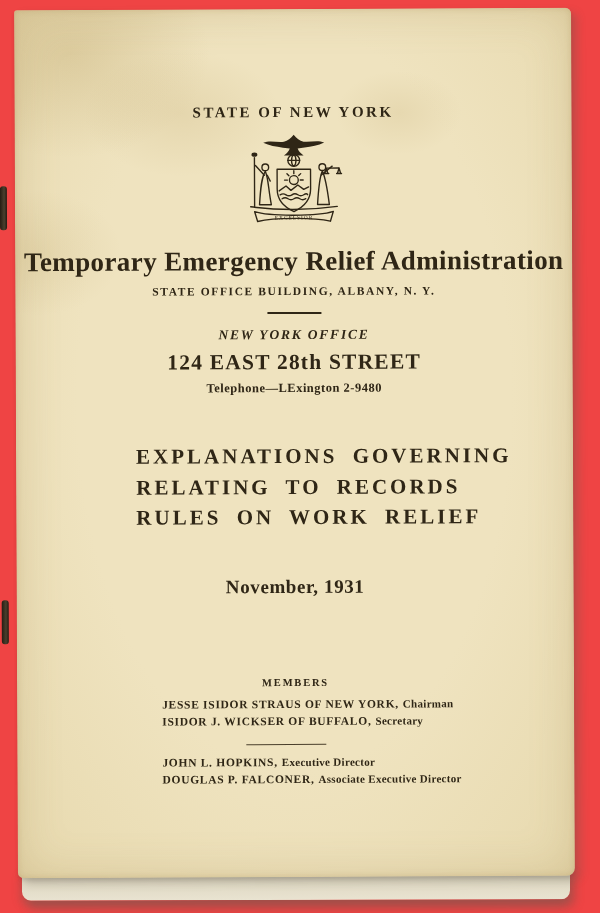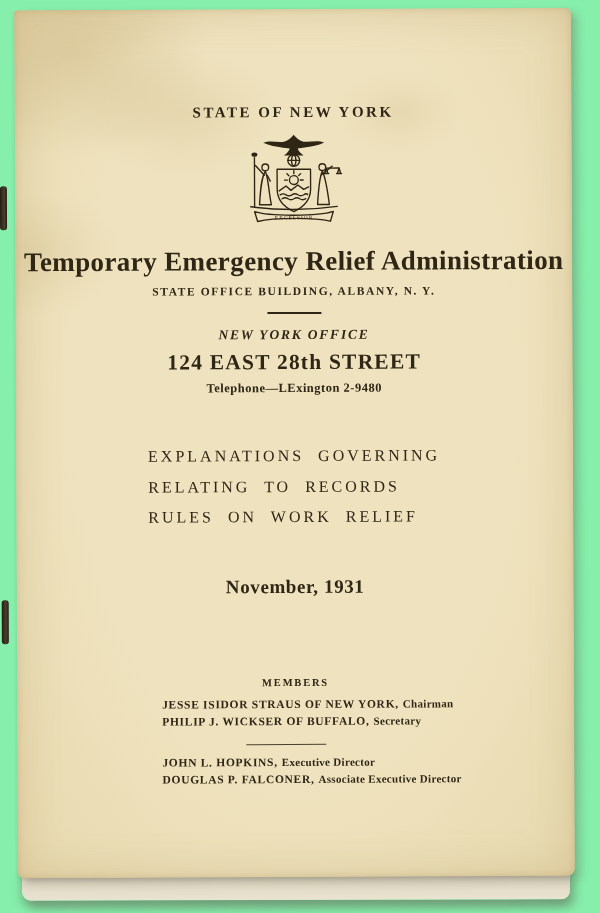--- a/index.html
+++ b/index.html
@@ -5,21 +5,21 @@
   :root{
     --ink:#2f2616;
     --paper:#ebdfb6;
   }
   html,body{margin:0;padding:0;}
   body{
     width:600px;height:913px;overflow:hidden;
     background:#fbfbfa;
     font-family:"Liberation Serif","DejaVu Serif",serif;
   }
-  .stage{position:relative;width:600px;height:913px;background:#86efac;}
+  .stage{position:relative;width:600px;height:913px;background:#ef4444;}
 
   
   .page-stack{
     position:absolute;left:22px;top:868px;width:548px;height:30px;
     background:linear-gradient(#d9d2ba,#e9e3d1);
     border-top:2px solid #5a5340;
     border-radius:2px 2px 9px 9px;
     box-shadow:5px 8px 10px rgba(95,90,80,.38), -2px 6px 8px rgba(95,90,80,.25);
     transform:rotate(-0.15deg);
     z-index:1;
@@ -73,22 +73,22 @@
   .office-label{
     top:318px;font-size:13.5px;font-weight:bold;font-style:italic;letter-spacing:1.8px;
   }
   .office-address{
     top:341px;font-size:21.5px;font-weight:bold;letter-spacing:1.2px;
   }
   .office-phone{
     top:372px;font-size:12.5px;font-weight:bold;letter-spacing:.5px;
   }
   .doc-title{
-    top:432px;left:132px;
-    font-size:16px;font-weight:normal;letter-spacing:3px;word-spacing:7px;
+    top:432px;left:120px;
+    font-size:21px;font-weight:bold;letter-spacing:3px;word-spacing:7px;
     line-height:30.5px;white-space:nowrap;
   }
   .date-line{
     top:567px;font-size:19px;font-weight:bold;letter-spacing:.6px;
   }
   .members-heading{
     top:668px;font-size:10.5px;font-weight:bold;letter-spacing:1.8px;
   }
   .members-rows{
     top:686px;left:145px;line-height:16px;white-space:nowrap;
@@ -170,21 +170,21 @@
     <div class="abs center date-line">November, 1931</div>
 
     <div class="abs center members-heading">MEMBERS</div>
 
     <div class="abs members-rows">
       <div>
         <span class="person-name">JESSE ISIDOR STRAUS OF NEW YORK,</span>
         <span class="person-role">Chairman</span>
       </div>
       <div>
-        <span class="person-name">PHILIP J. WICKSER OF BUFFALO,</span>
+        <span class="person-name">ISIDOR J. WICKSER OF BUFFALO,</span>
         <span class="person-role">Secretary</span>
       </div>
       <div>
         <span class="person-role"></span>
       </div>
     </div>
 
     <div class="abs rule2"></div>
 
     <div class="abs officers-rows">

